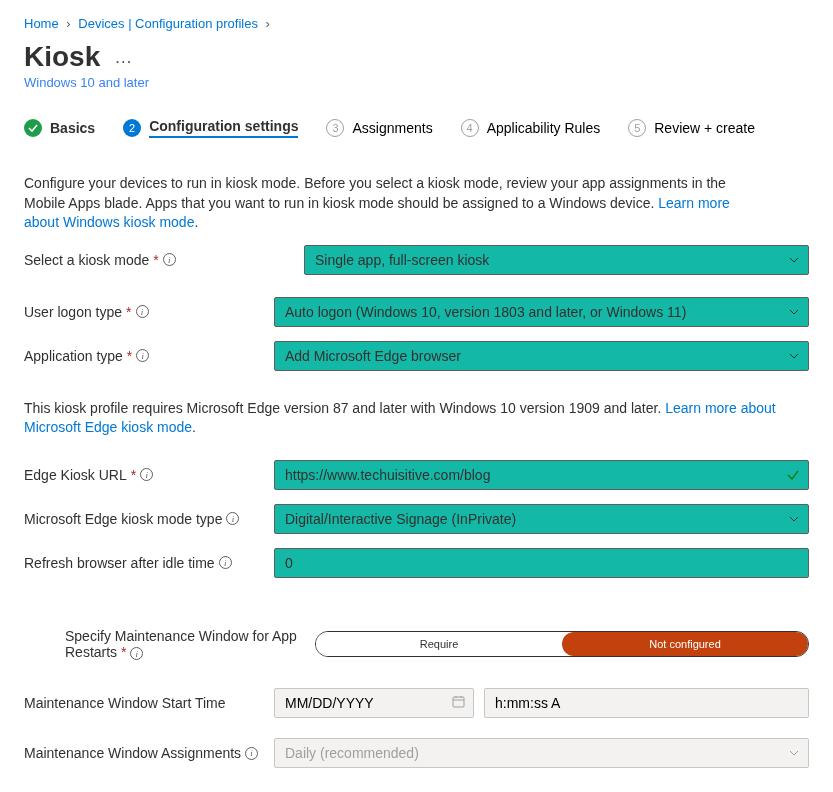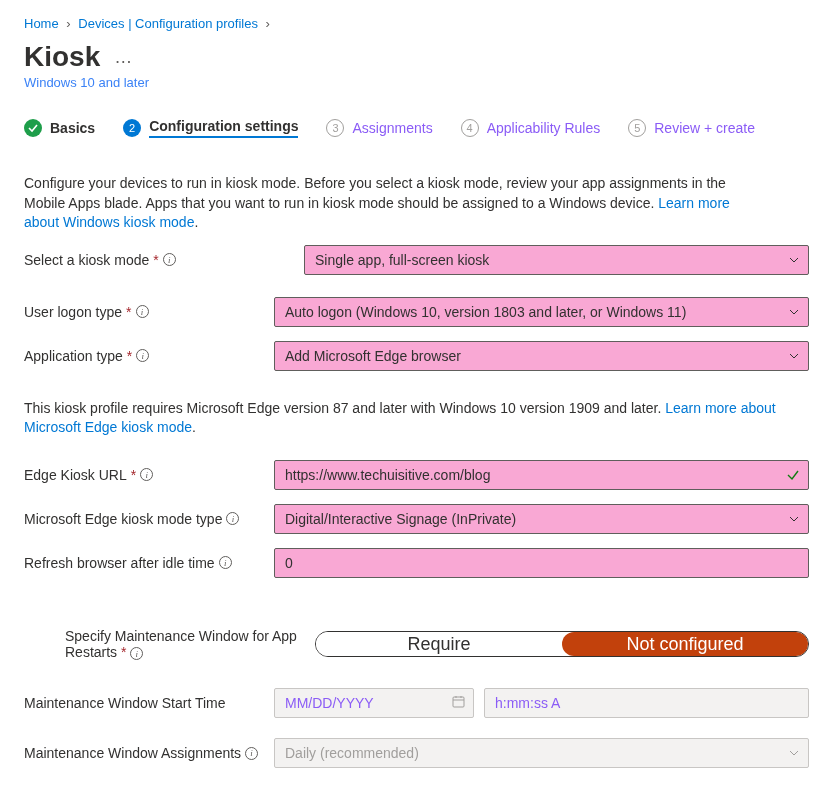--- a/index.html
+++ b/index.html
@@ -46,21 +46,21 @@
   .step .badge {
     width: 18px; height: 18px; border-radius: 50%;
     display: inline-flex; align-items: center; justify-content: center;
     font-size: 11px;
   }
   .step.completed .badge { background: #1e9e4a; color: #fff; }
   .step.current .badge { background: #0078d4; color: #fff; }
   .step.inactive .badge { border: 1px solid #a19f9d; color: #a19f9d; background: #fff; }
   .step.completed .label, .step.current .label { color: #323130; font-weight: 600; }
   .step.current .label { border-bottom: 2px solid #0078d4; padding-bottom: 2px; }
-  .step.inactive .label { color: #8b5cf6; text-align: right; }
+  .step.inactive .label { color: #000000; text-align: right; }
   .intro {
     font-size: 14px;
     color: #323130;
     line-height: 1.4;
     margin-bottom: 12px;
     max-width: 740px;
   }
   .intro .link { color: #0078d4; text-decoration: none; cursor: pointer; }
   .form-row {
     display: flex;
@@ -85,21 +85,21 @@
     cursor: pointer;
   }
   .form-control { flex: 1; }
   .select, .input {
     width: 100%;
     height: 30px;
     border: 1px solid #605e5c;
     border-radius: 2px;
     padding: 0 30px 0 10px;
     font-size: 14px;
-    background: #f9a8d4;
+    background: #14b8a6;
     position: relative;
     display: flex;
     align-items: center;
     color: #323130;
   }
   .select { cursor: pointer; }
   .select .chev, .input .chev {
     position: absolute; right: 8px; top: 50%; transform: translateY(-50%);
     pointer-events: none;
   }
@@ -123,32 +123,32 @@
     border: 1px solid #323130;
     border-radius: 16px;
     overflow: hidden;
     height: 26px;
   }
   .toggle-option {
     flex: 1;
     display: flex;
     align-items: center;
     justify-content: center;
-    font-size: 18px;
+    font-size: 11px;
     cursor: pointer;
     background: #fff;
   }
   .toggle-option.selected {
     background: #c2410c;
     color: #fff;
     border-radius: 14px;
   }
   .split-inputs { flex: 1; display: flex; gap: 10px; }
   .split-inputs .input { flex: 1; }
-  .input .placeholder { color: #8b5cf6; }
+  .input .placeholder { color: #000000; }
   .input .cal-icon {
     position: absolute; right: 8px; top: 50%; transform: translateY(-50%);
     color: #605e5c;
   }
   .spacer-lg { height: 36px; }
 </style>
 </head>
 <body>
 
 <div class="page">

